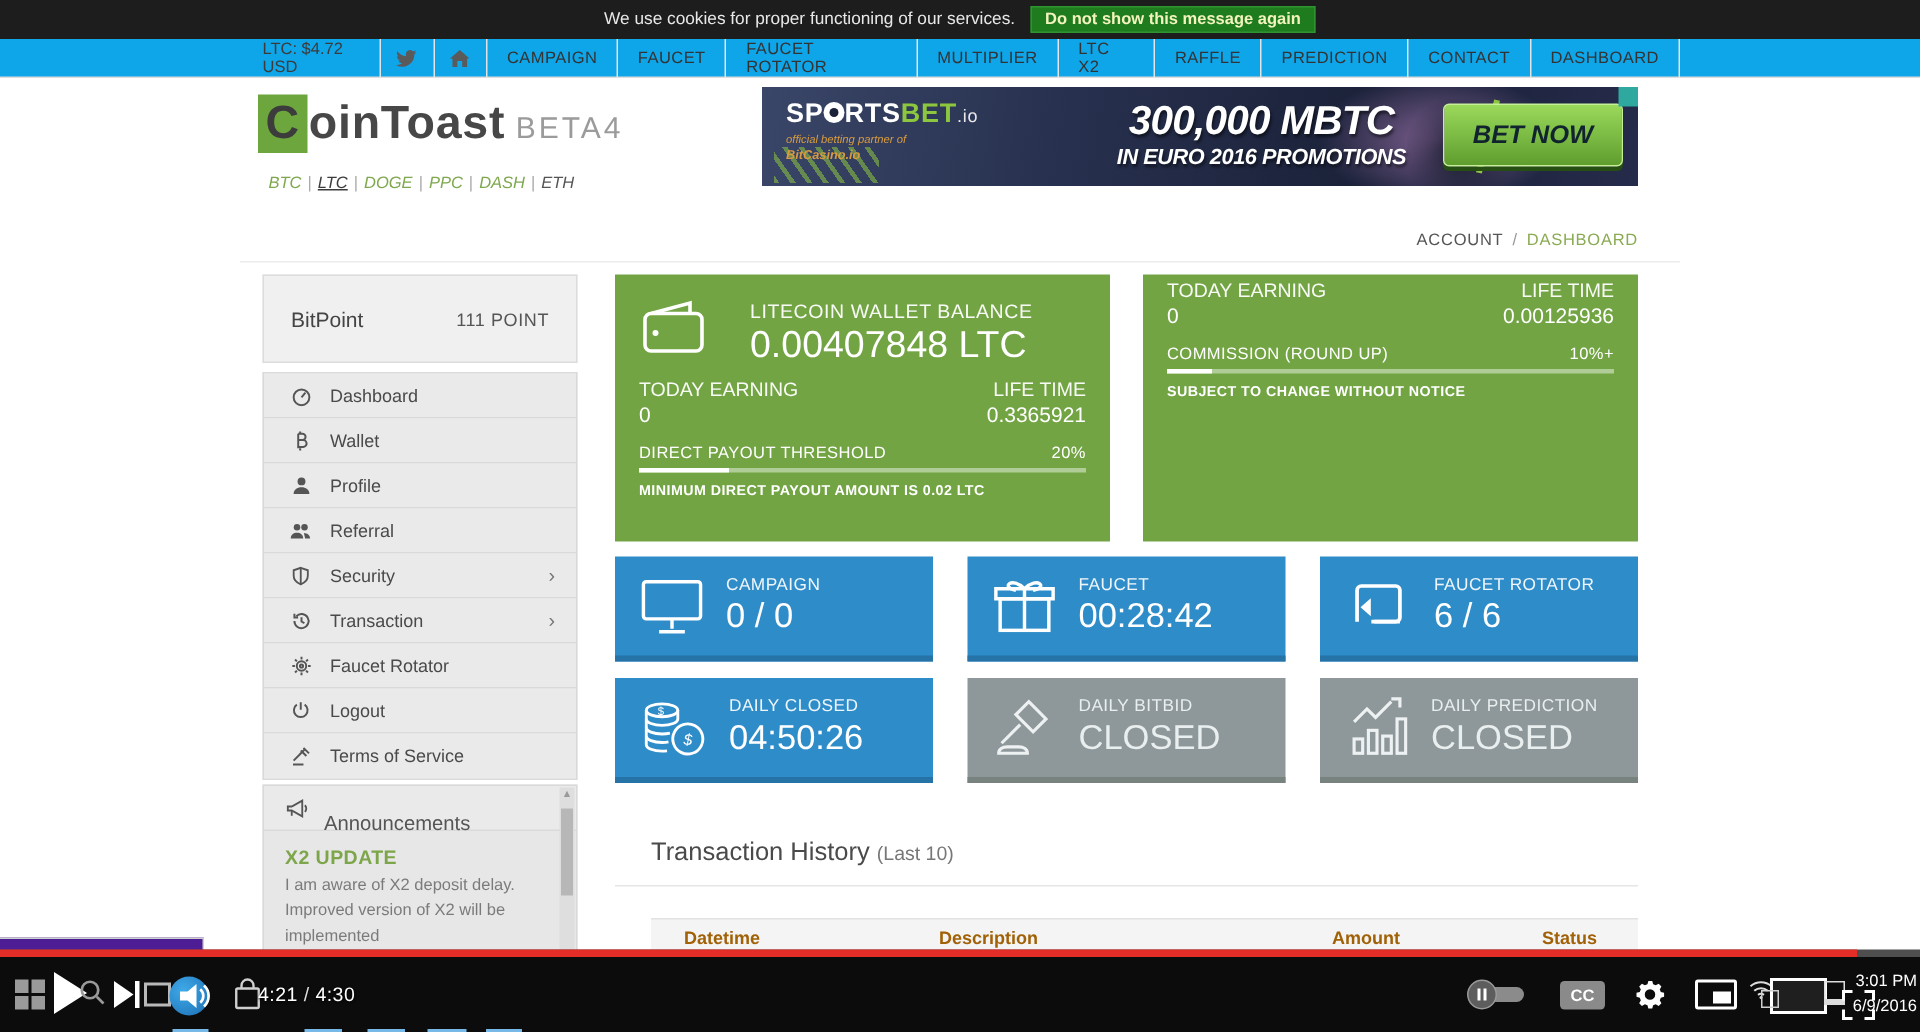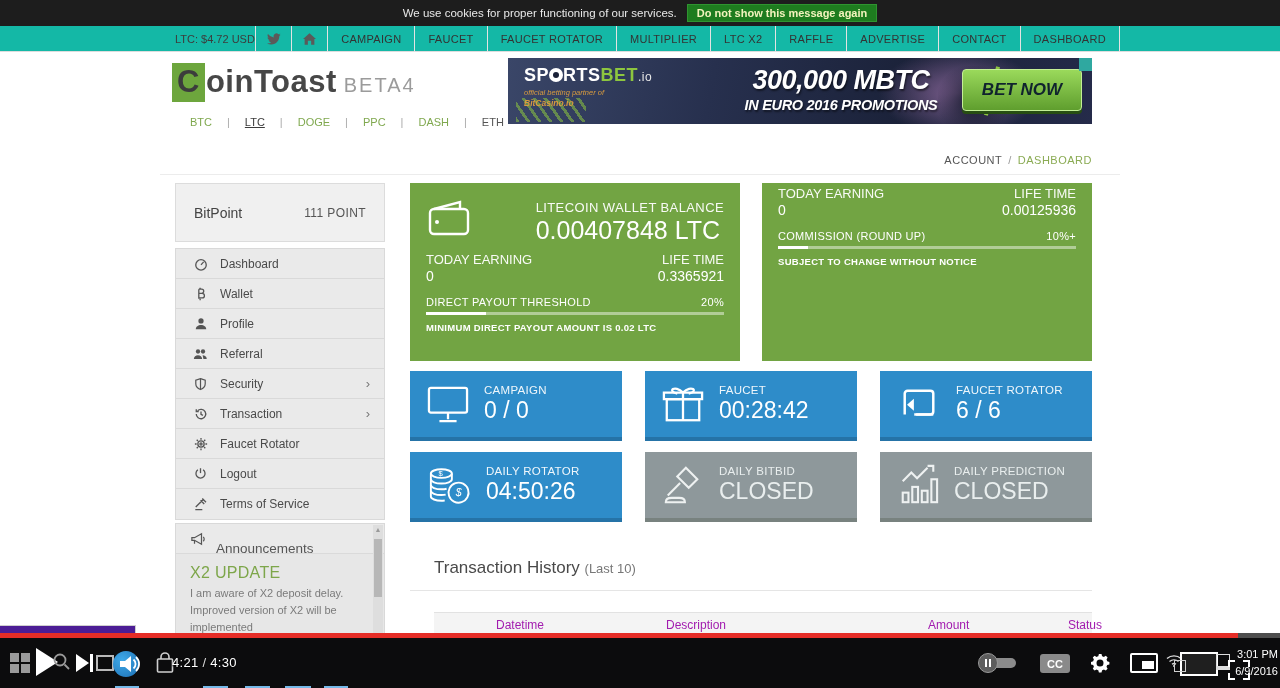--- a/index.html
+++ b/index.html
@@ -9,38 +9,38 @@
   #stage { position:relative; width:1280px; height:688px; background:#fff; }
 
   
   #cookiebar { left:0; top:0; width:1280px; height:26px; background:#1d1d1d;
     display:flex; align-items:center; justify-content:center; gap:10px; }
   #cookiebar .msg { color:#e8e8e8; font-size:11.5px; }
   #cookiebar .btn { background:#1e7c1f; border:1px solid #2f9430; color:#f3f3bd;
     font-size:11px; font-weight:bold; padding:2px 9px; cursor:pointer; }
 
   
-  #topnav { left:0; top:26px; width:1280px; height:26px; background:#14b8a6;
+  #topnav { left:0; top:26px; width:1280px; height:26px; background:#0ea5e9;
     border-bottom:1px solid #ddd; }
   #topnav .inner { position:absolute; left:160px; right:160px; top:0; height:26px;
     display:flex; align-items:stretch; }
   #ticker { display:flex; align-items:center; padding-left:15px; font-size:11px; color:#3c3c3c; }
   #topnav .spacer { flex:1; }
   .nav-icn { width:36px; display:flex; align-items:center; justify-content:center;
     border-left:1px solid #e3e3e3; }
   .nav-item { display:flex; align-items:center; padding:0 13px; font-size:11px;
     color:#333; letter-spacing:.3px; border-left:1px solid #e3e3e3; cursor:pointer; }
   .nav-item:last-child { border-right:1px solid #e3e3e3; }
 
   
   #logo { left:172px; top:64px; font-size:31px; font-weight:bold; color:#474747; letter-spacing:.5px; }
   #logo .c { background:#6da63d; color:#3c3c3c; padding:1px 5px 3px; margin-right:1px; }
   #logo .beta { font-size:20px; font-weight:400; color:#9b9b9b; letter-spacing:2px; margin-left:7px; }
   #coinrow { left:175px; top:116px; font-size:11px; color:#aaa; }
-  #coinrow a { text-decoration:none; color:#7fa84e; margin:0 15px; cursor:pointer; }
+  #coinrow a { text-decoration:none; color:#7fa84e; margin:0 4px; cursor:pointer;font-style:italic; }
   #coinrow a.active { color:#3c3c3c; text-decoration:underline; }
   #coinrow a.dark { color:#555; }
 
   
   #banner { left:508px; top:58px; width:584px; height:66px; overflow:hidden;
     background:linear-gradient(100deg,#3a4668 0%,#27304e 35%,#1a2138 70%,#252b4a 100%);
     color:#fff;padding-left:44px; }
   #banner .blob1 { position:absolute; left:370px; top:-10px; width:160px; height:90px;
     background:radial-gradient(ellipse at center,#7d5f8f 0%,rgba(60,50,90,0) 70%); }
   #banner .blob2 { position:absolute; left:430px; top:8px; width:70px; height:70px;
@@ -88,29 +88,29 @@
   .smenu-item:last-child { border-bottom:none; }
   .smenu-item .icn { width:15px; display:flex; justify-content:center; }
   .smenu-item .lbl { font-size:12px; color:#4a4a4a; flex:1; }
   .smenu-item .chev { color:#777; font-size:13px; padding-right:4px; }
   #announce { left:175px; top:523px; width:210px; height:117px; background:#e7e7e7;
     border:1px solid #d9d9d9; overflow:hidden; }
   #announce .hd { height:30px; background:#eaeaea; border-bottom:1px solid #dadada;
     display:flex; align-items:center; gap:10px; padding:0 14px; }
   #announce .hd .ttl { font-size:13.5px; color:#555;margin-top:20px; }
   #announce .body { padding:10px 24px 0 14px; }
-  #announce .post-title { font-size:16px; font-weight:normal; color:#7da64a; letter-spacing:.3px; }
+  #announce .post-title { font-size:13px; font-weight:bold; color:#7da64a; letter-spacing:.3px; }
   #announce .post-line { font-size:11px; color:#7b7b7b; margin-top:5px; }
   #ann-scroll { position:absolute; right:1px; top:1px; width:10px; height:115px; background:#dedede; }
   #ann-scroll .arrow { color:#9a9a9a; font-size:7px; text-align:center; line-height:10px; }
   #ann-scroll .thumb { position:absolute; left:1px; top:14px; width:8px; height:58px; background:#b7b7b7; }
 
   
   .gcard { top:183px; width:330px; height:178px; background:#72a443; color:#fff; }
-  .gcard .top { display:flex; gap:28px; padding:14px 16px 4px; align-items:flex-start;justify-content:space-between; }
+  .gcard .top { display:flex; gap:28px; padding:14px 16px 4px; align-items:flex-start; }
   .gcard .ttl { font-size:13px; letter-spacing:.4px; color:rgba(255,255,255,.95); margin-top:3px; }
   .gcard .val { font-size:25px; margin-top:1px; }
   .gcard .earn { display:flex; justify-content:space-between; padding:3px 16px 0; font-size:13px;
     color:rgba(255,255,255,.95); }
   .gcard .earnv { display:flex; justify-content:space-between; padding:1px 16px 0; font-size:14px; }
   .gcard .meter { padding:12px 16px 0; }
   .gcard .mrow { display:flex; justify-content:space-between; font-size:11px; letter-spacing:.3px; }
   .gcard .track { margin-top:4px; height:3px; background:rgba(255,255,255,.45); }
   .gcard .fill { height:3px; background:#fff; }
   .gcard .foot { margin-top:7px; padding:0 16px; font-size:9.5px; font-weight:bold; letter-spacing:.3px; }
@@ -123,21 +123,21 @@
   .tile .tl { font-size:11.5px; color:rgba(255,255,255,.92); letter-spacing:.3px; }
   .tile .tv { font-size:23px; color:#fff; margin-top:1px; }
   .tile.gray .tl, .tile.gray .tv { color:#e9eeee; }
 
   
   #txtitle { left:434px; top:558px; font-size:17px; color:#4a4a4a; }
   #txtitle .sub { font-size:13px; color:#777; }
   #txline { left:410px; top:590px; width:682px; height:1px; background:#e5e5e5; }
   #txhead { left:434px; top:612px; width:658px; height:24px; background:#f4f4f4;
     border-top:1px solid #e2e2e2; }
-  #txhead span { position:absolute; top:5px; font-size:12px; font-weight:normal; color:#a21caf;margin-left:40px; }
+  #txhead span { position:absolute; top:5px; font-size:12px; font-weight:bold; color:#a16207; }
 
   
   #urltip { left:0; top:625px; height:31px; padding:0 6px; background:#4c1d95;
     border:1px solid #cfcfcf; border-left:none; font-size:9px; color:#8a8a8a;
     display:flex; align-items:center; }
   #vprog { left:0; top:633px; width:1280px; height:5px; background:#4e4e4e; }
   #vprog .played { height:5px; background:#e52d27; }
 
   
   #bottombar { left:0; top:638px; width:1280px; height:50px; background:#0c0c0d; }
@@ -214,21 +214,21 @@
         <svg width="13" height="12" viewBox="0 0 16 14">
             <path fill="#5a5a5a" d="M8 0l8 7h-2v7h-4V9H6v5H2V7H0z"></path>
           </svg>
       </div>
       <div class="nav-item">CAMPAIGN</div>
       <div class="nav-item">FAUCET</div>
       <div class="nav-item">FAUCET ROTATOR</div>
       <div class="nav-item">MULTIPLIER</div>
       <div class="nav-item">LTC X2</div>
       <div class="nav-item">RAFFLE</div>
-      <div class="nav-item">ADVERTISE</div>
+      <div class="nav-item">PREDICTION</div>
       <div class="nav-item">CONTACT</div>
       <div class="nav-item">DASHBOARD</div>
     </div>
   </div>
 
   <div id="logo" class="abs">
     <span class="c">C</span><span>oinToast</span><span class="beta">BETA4</span>
   </div>
   <div id="coinrow" class="abs">
     <a>BTC</a><span>|</span><a class="active">LTC</a><span>|</span><a>DOGE</a><span>|</span><a>PPC</a><span>|</span><a>DASH</a><span>|</span><a class="dark">ETH</a>
@@ -459,21 +459,21 @@
         <ellipse cx="15" cy="10" rx="11" ry="4.5"></ellipse>
         <path d="M4 10v6c0 2.5 5 4.5 11 4.5s11-2 11-4.5v-6"></path>
         <path d="M4 16v6c0 2.5 5 4.5 11 4.5 2 0 3.9-.2 5.5-.6"></path>
         <path d="M4 22v6c0 2.5 5 4.5 11 4.5 1.6 0 3.1-.1 4.5-.4"></path>
         <path d="M4 28v6c0 2.5 5 4.5 11 4.5 1.2 0 2.4-.1 3.5-.2"></path>
         <circle cx="33" cy="30" r="10.5" transform="rotate(-18 33 30)"></circle>
         <text x="30" y="34" fill="#fff" stroke="none" font-size="11" font-style="italic">$</text>
         <text x="12" y="13" fill="#fff" stroke="none" font-size="8">$</text>
       </svg>
     <div>
-        <div class="tl">DAILY ROTATOR</div>
+        <div class="tl">DAILY CLOSED</div>
     <div class="tv">04:50:26</div>
       </div>
   </div>
   <div class="tile gray abs" style="left:645px;top:452px">
     <svg width="42" height="42" viewBox="0 0 44 44" fill="none" stroke="#eef1f1" stroke-width="2.2">
         <path d="M25 4l12 12-9 9-12-12z"></path>
         <path d="M19 20L6 33"></path>
         <path d="M4 40c0-3 2.5-4.5 6-4.5h8c3.5 0 6 1.5 6 4.5z"></path>
       </svg>
     <div>

